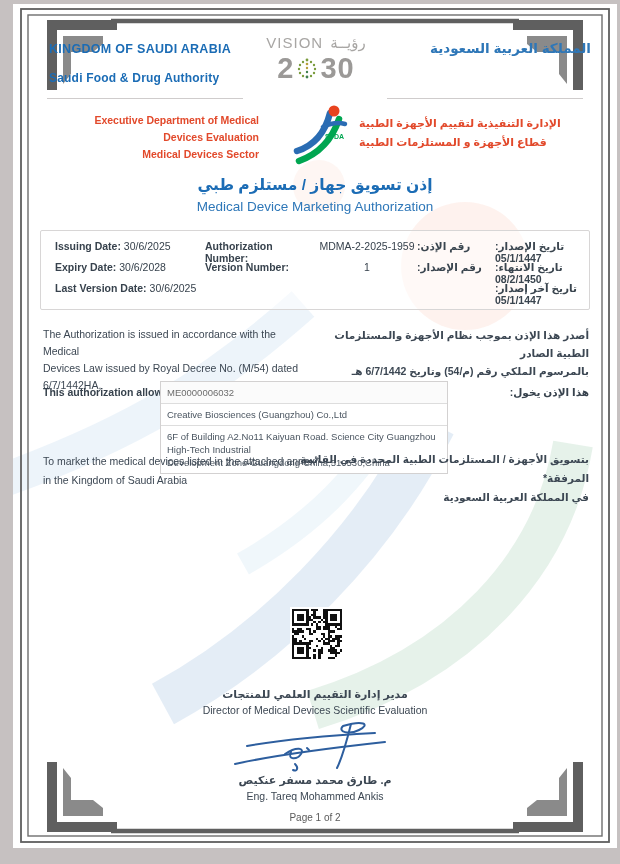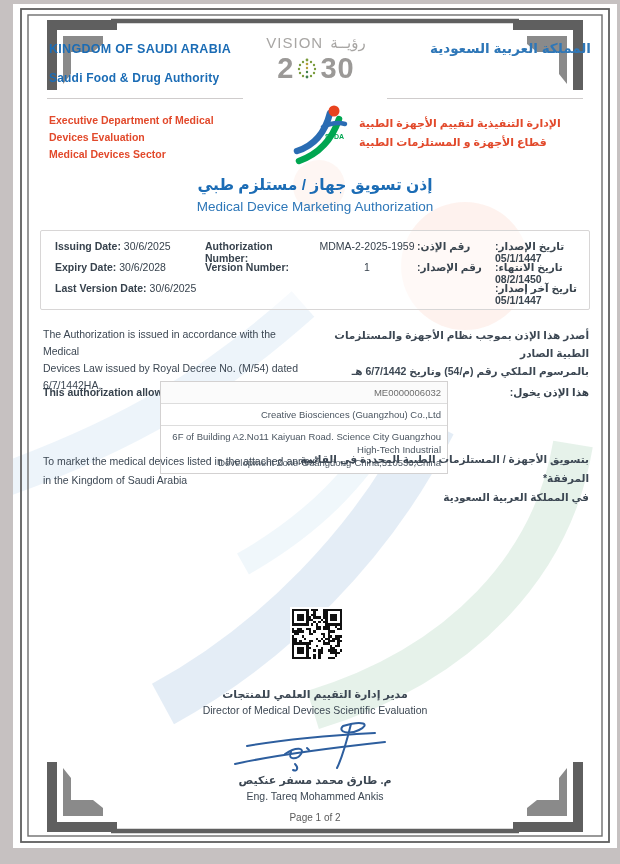--- a/index.html
+++ b/index.html
@@ -20,21 +20,21 @@
   .hdr-ar { right:26px; top:36px; width:220px; text-align:right; color:#2e77b8; direction:rtl; }
   .hdr-ar .l1 { font-weight:bold; font-size:13.5px; }
   .hdr-ar .l2 { font-weight:bold; font-size:13.5px; margin-top:3px; }
   .vision { left:228px; top:30px; width:150px; text-align:center; color:#a8a6a4; }
   .vision .top { font-size:15px; letter-spacing:1px; display:flex; justify-content:center; gap:7px; align-items:baseline; }
   .vision .num { font-size:29px; font-weight:bold; letter-spacing:1px; display:flex; justify-content:center; align-items:center; color:#9b9997; }
 
   .hdr-rule { position:absolute; top:94px; height:1px; background:#cfcccc; }
 
   
-  .dept-en { left:36px; top:108px; width:210px; text-align:left; color:#e2492b; font-weight:bold; font-size:10.5px; line-height:17px; }
+  .dept-en { left:36px; top:108px; width:210px; text-align:right; color:#e2492b; font-weight:bold; font-size:10.5px; line-height:17px; }
   .dept-ar { right:28px; top:110px; width:230px; text-align:left; color:#e2492b; font-weight:bold; font-size:11px; line-height:19px; direction:rtl; }
 
   
   .title { left:0; top:172px; width:604px; text-align:center; }
   .title .ar { color:#1b6cb5; font-weight:bold; font-size:15.5px; direction:rtl; }
   .title .en { color:#2e77b8; font-size:13.5px; margin-top:5px; }
 
   
   .details { left:27px; top:226px; width:550px; height:80px; border:1px solid #d8d6d6;
              border-radius:2px; background:rgba(255,255,255,.55); padding:9px 10px 0 14px; }
@@ -50,21 +50,21 @@
   
   .law-en { left:30px; top:322px; width:270px; font-size:10.5px; color:#3c4753; line-height:17px; }
   .law-ar { right:28px; top:322px; width:290px; font-size:10.5px; color:#3c4753; line-height:18px;
             direction:rtl; text-align:right; font-weight:bold; }
 
   
   .allows-en { left:30px; top:382px; width:150px; font-size:10.5px; font-weight:bold; color:#37424d; }
   .allows-ar { right:28px; top:382px; width:120px; font-size:10.5px; font-weight:bold; color:#37424d;
                direction:rtl; text-align:right; }
   .company-box { left:147px; top:377px; width:288px; border:1px solid #d3d1d1; background:#fff;
-                 font-size:9.5px; color:#4a5560; text-align:right; }
+                 font-size:9.5px; color:#4a5560; text-align:left; }
   .company-box .row { padding:4px 6px; border-bottom:1px solid #ddd; line-height:13px; }
   .company-box .row:last-child { border-bottom:none; }
   .company-box .id { color:#6d6d6d; background:#fbfbfb; }
 
   .market-en { left:30px; top:448px; width:280px; font-size:10.5px; color:#3c4753; line-height:19px; }
   .market-ar { right:28px; top:446px; width:300px; font-size:10.5px; color:#3c4753; line-height:19px;
                direction:rtl; text-align:right; font-weight:bold; }
 
   
   .qr { left:277px; top:603px; width:54px; height:54px; background:#fff; padding:2px; }

